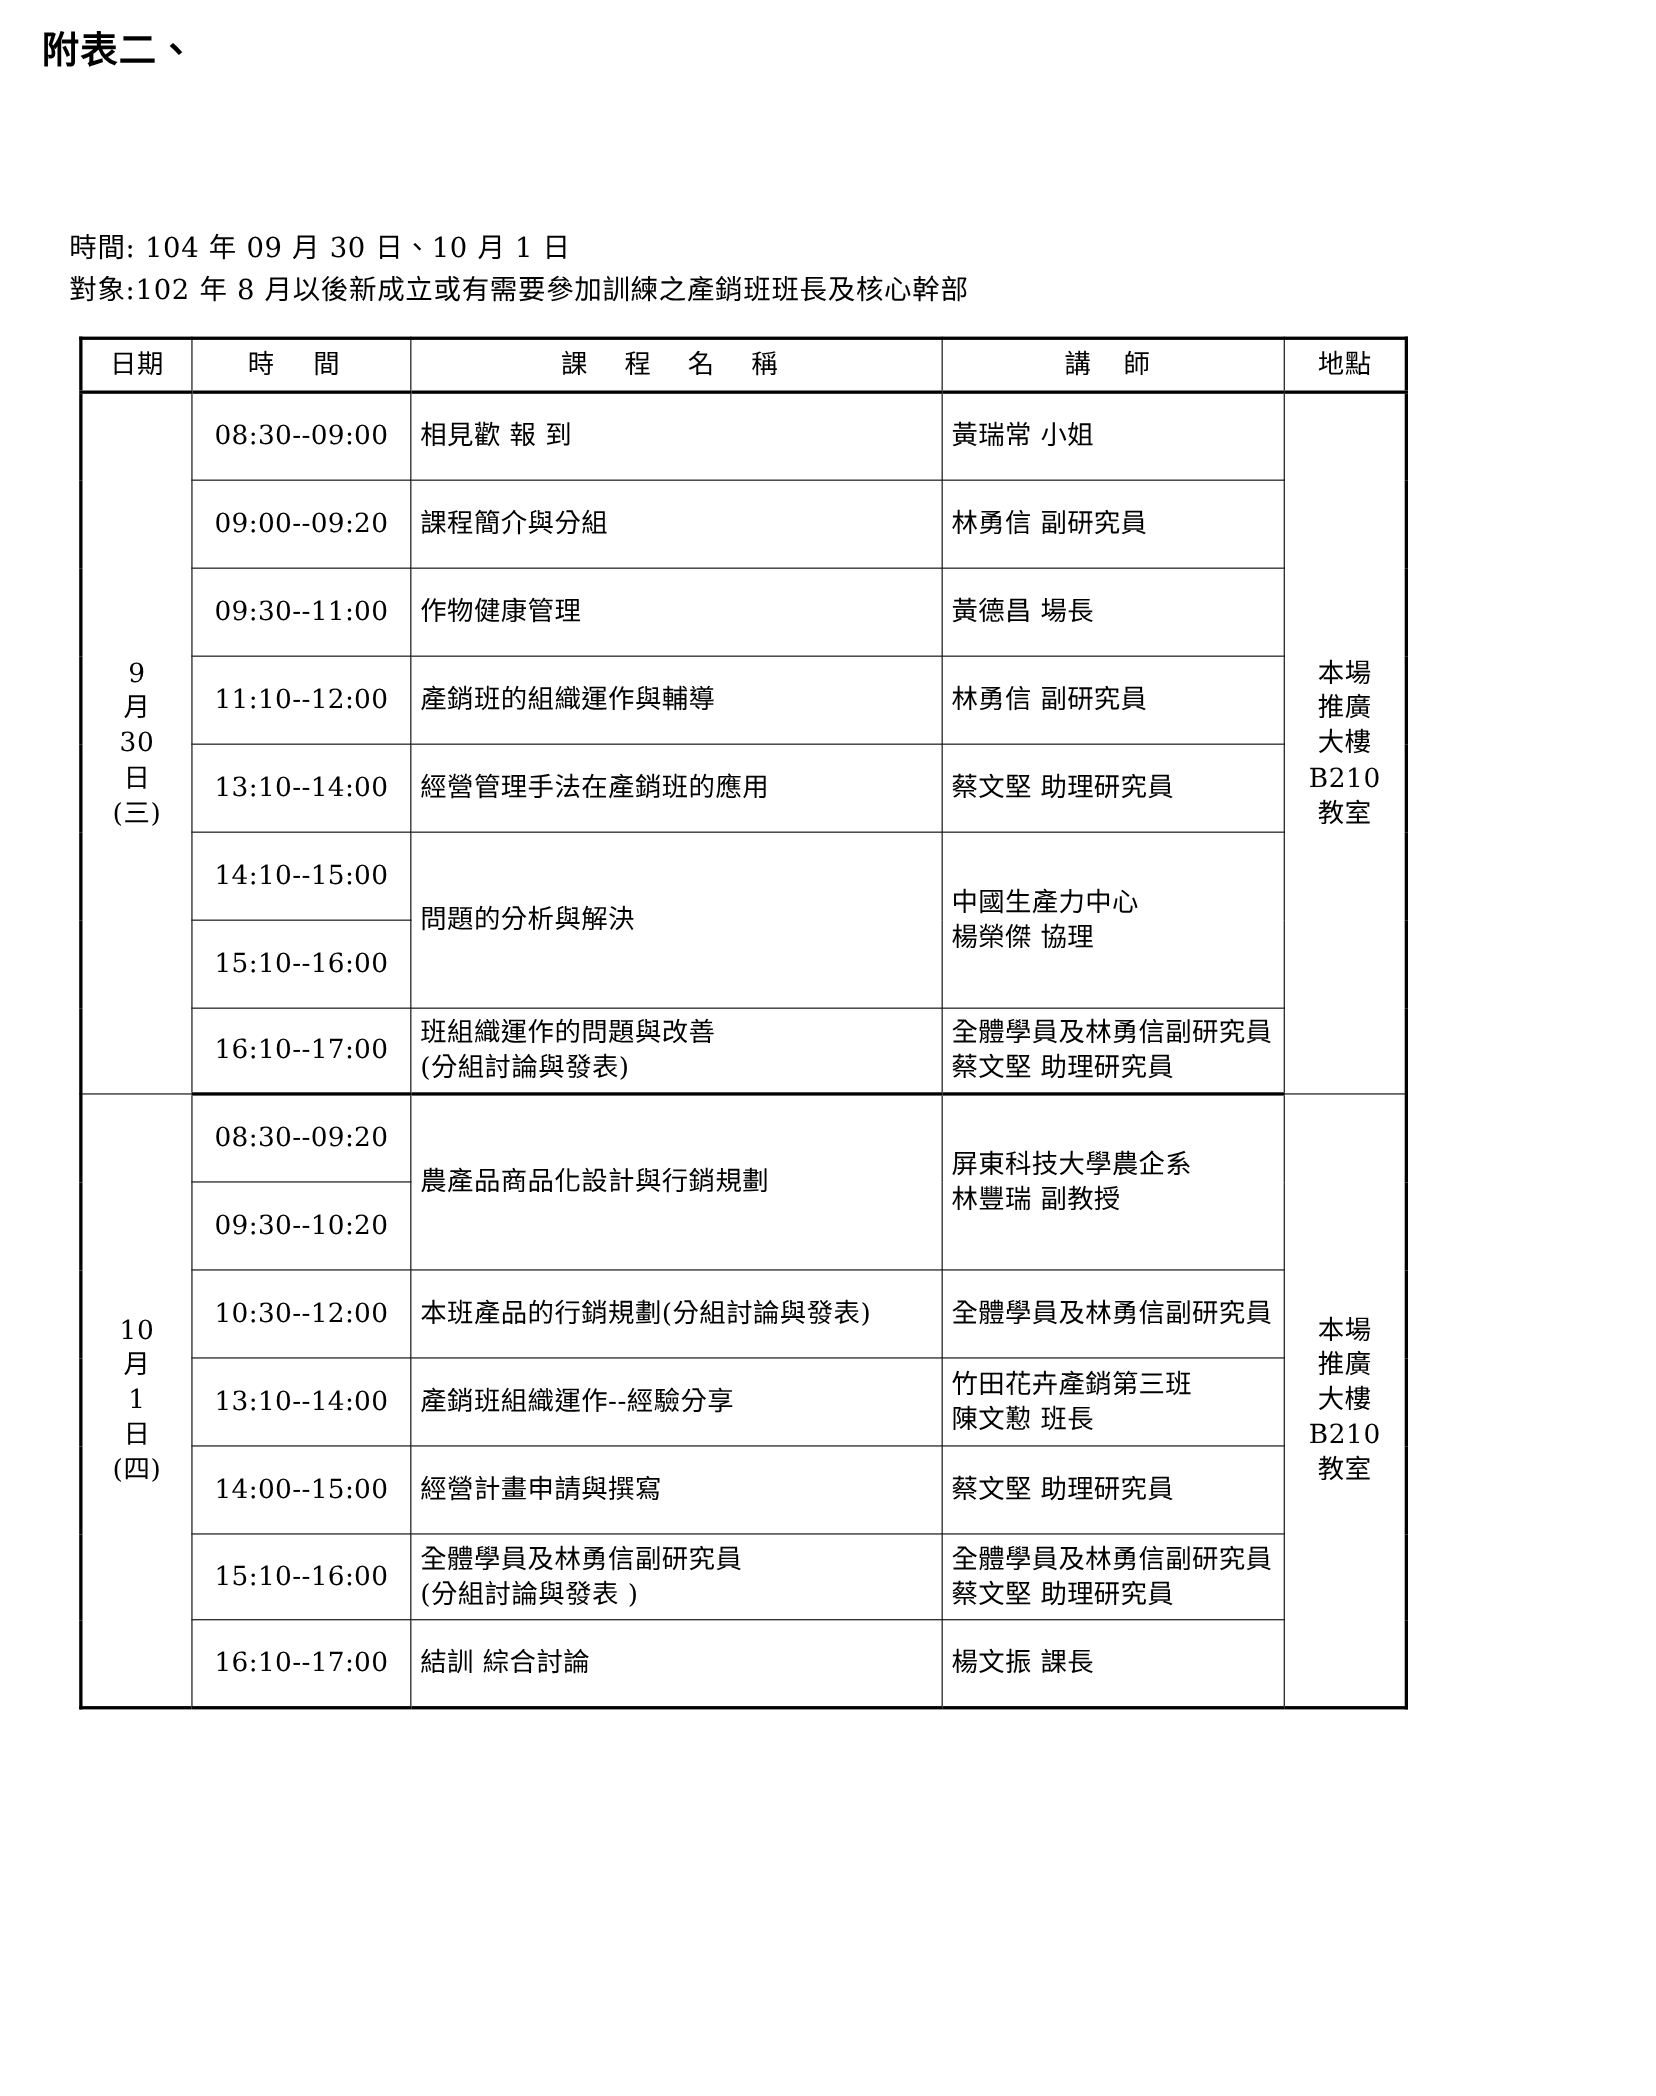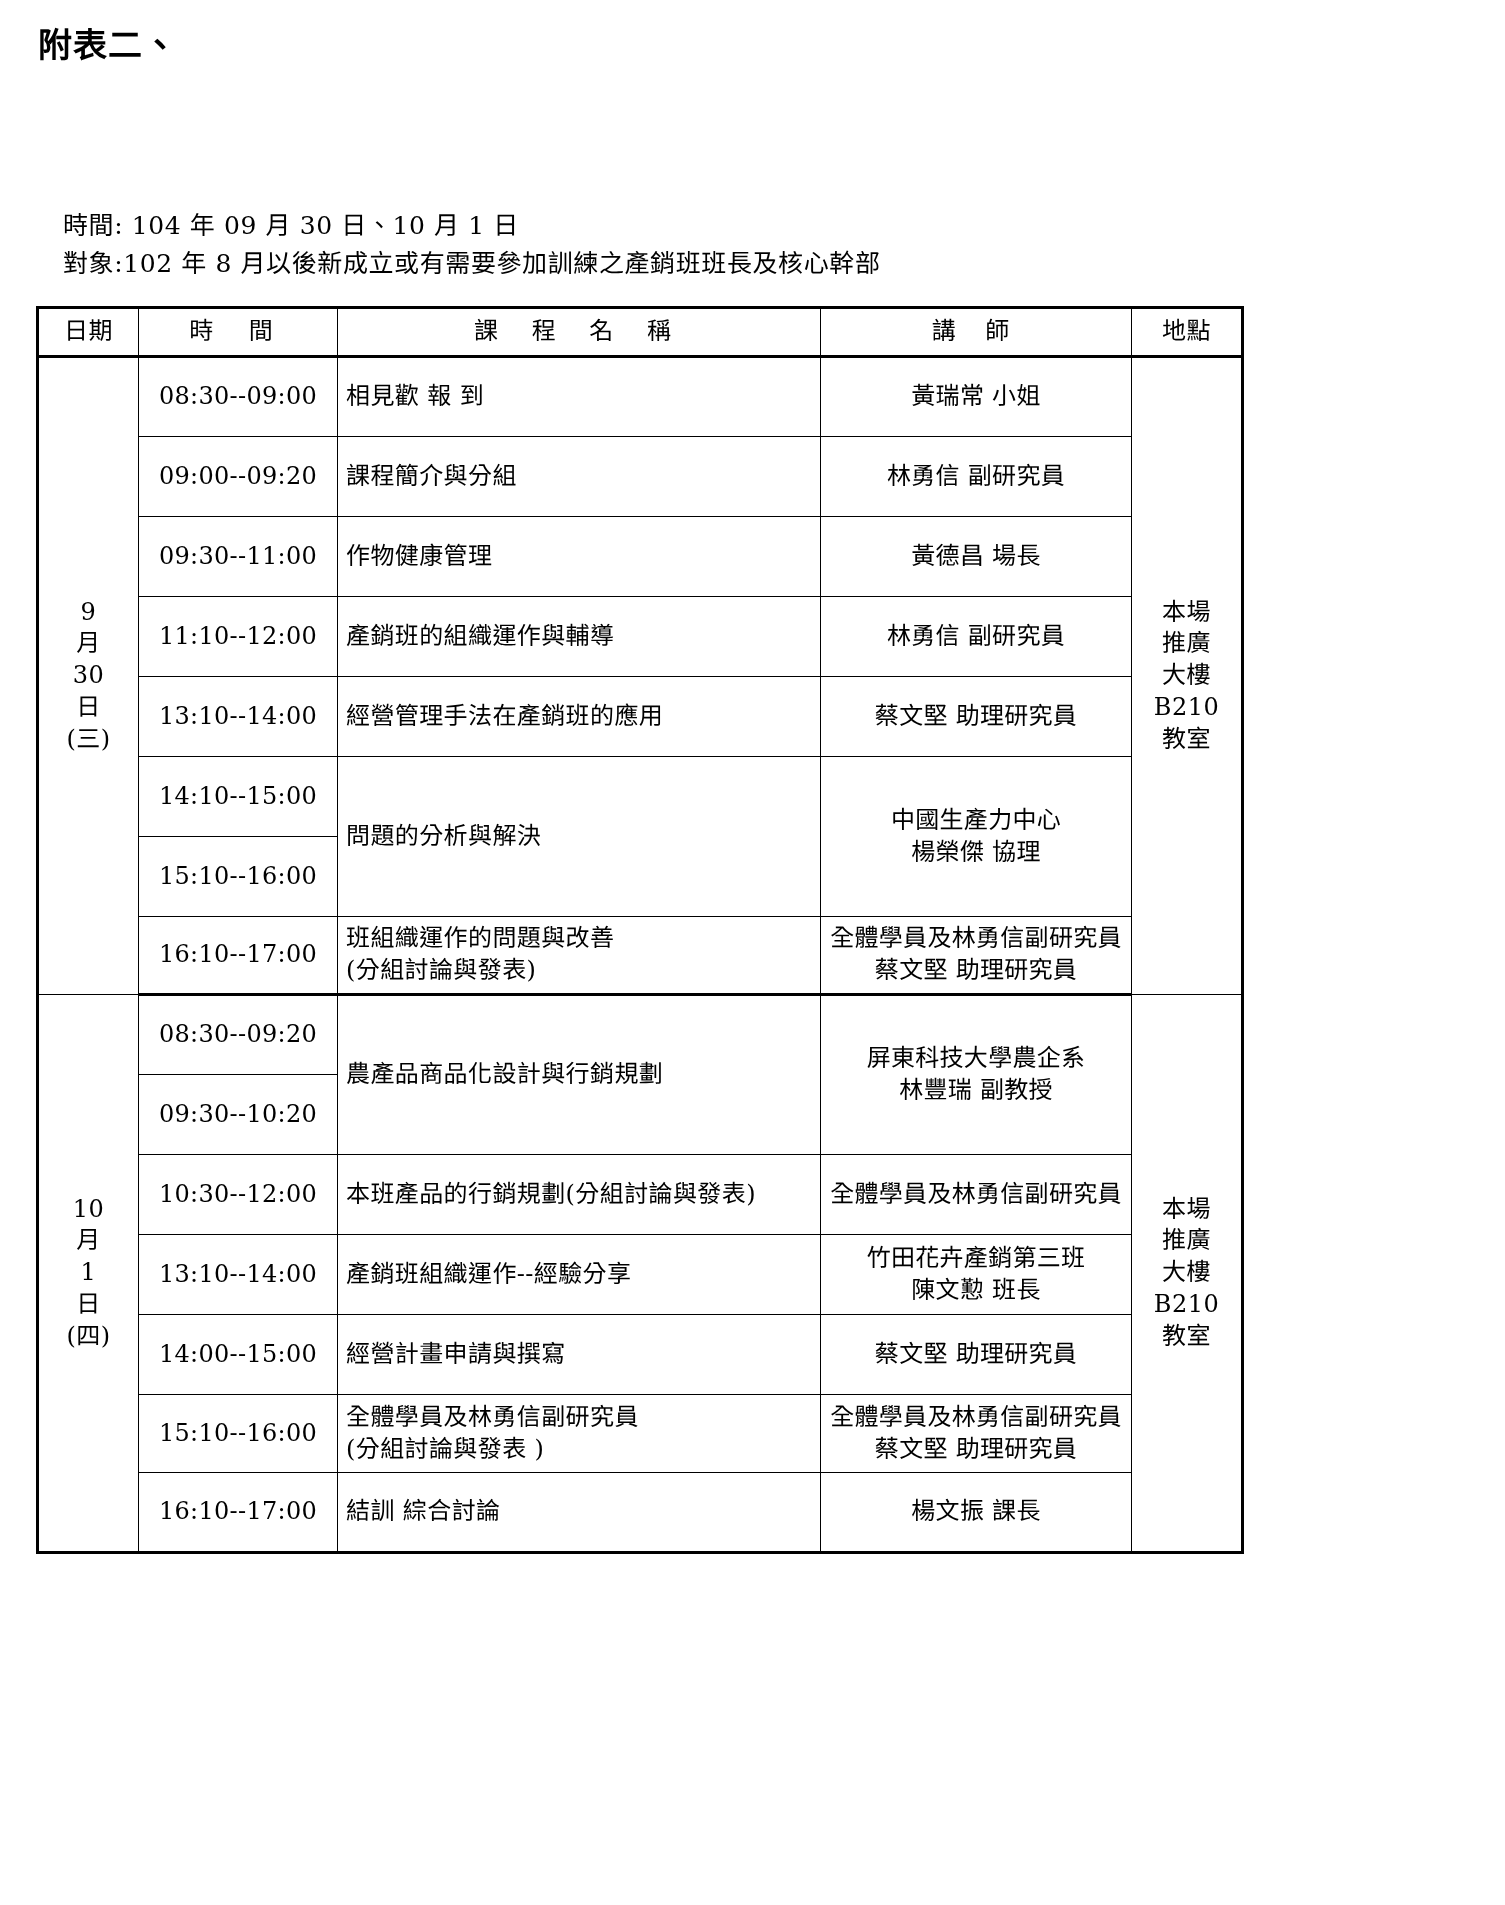--- a/index.html
+++ b/index.html
@@ -61,20 +61,21 @@
   .sched-wrap {
     position: absolute;
     left: 36px;
     top: 306px;
     width: 1209px;
   }
   table.sched {
     border-collapse: collapse;
     width: 1133px;
     table-layout: fixed;
+    margin-left: 36px;
   }
   table.sched td, table.sched th {
     border: 1px solid #000;
     padding: 0 8px;
     font-weight: normal;
     font-size: 24px;
     vertical-align: middle;
     line-height: 1.32;
   }
   table.sched {
@@ -133,21 +134,21 @@
     font-size: 25px;
     line-height: 1.45;
     letter-spacing: 0.5px;
     border-left: 3px solid #000;
   }
   td.cell-place .pline { display: block; }
 
   
   tr.day-end > td { border-bottom: 3px solid #000; }
   td.thick-right { border-right: 3px solid #000; }
-  td.thick-left  { border-left: 3px solid #000; text-align: center; }
+  td.thick-left  { border-left: 3px solid #000; }
 
   .r-tall  { height: 80px; }
   .r-two   { height: 78px; }
 </style>
 </head>
 <body>
 
 <div class="page">
 
   <div class="attachment-label">附表二、</div>

